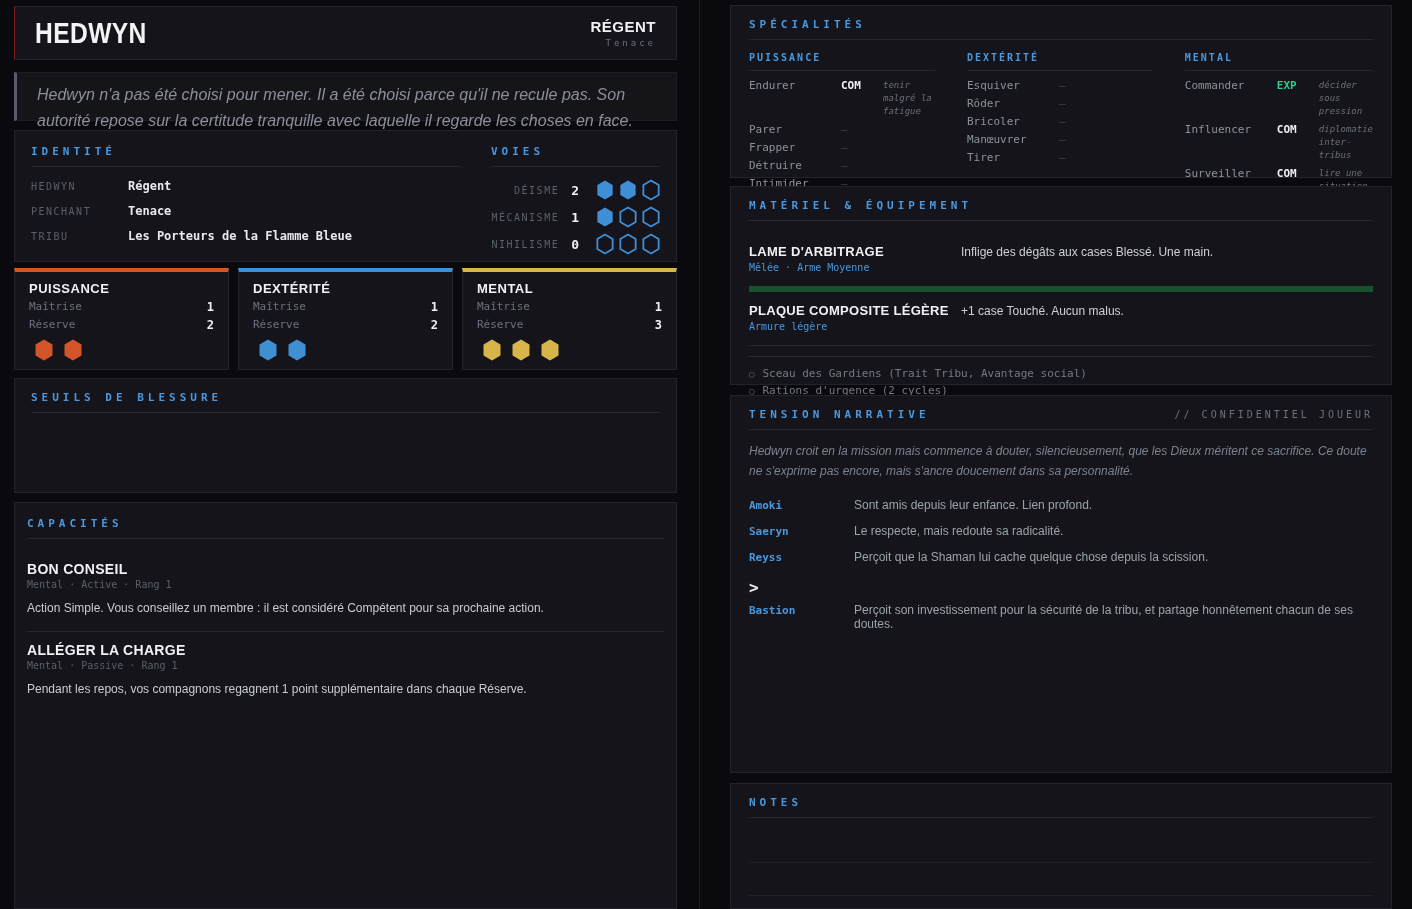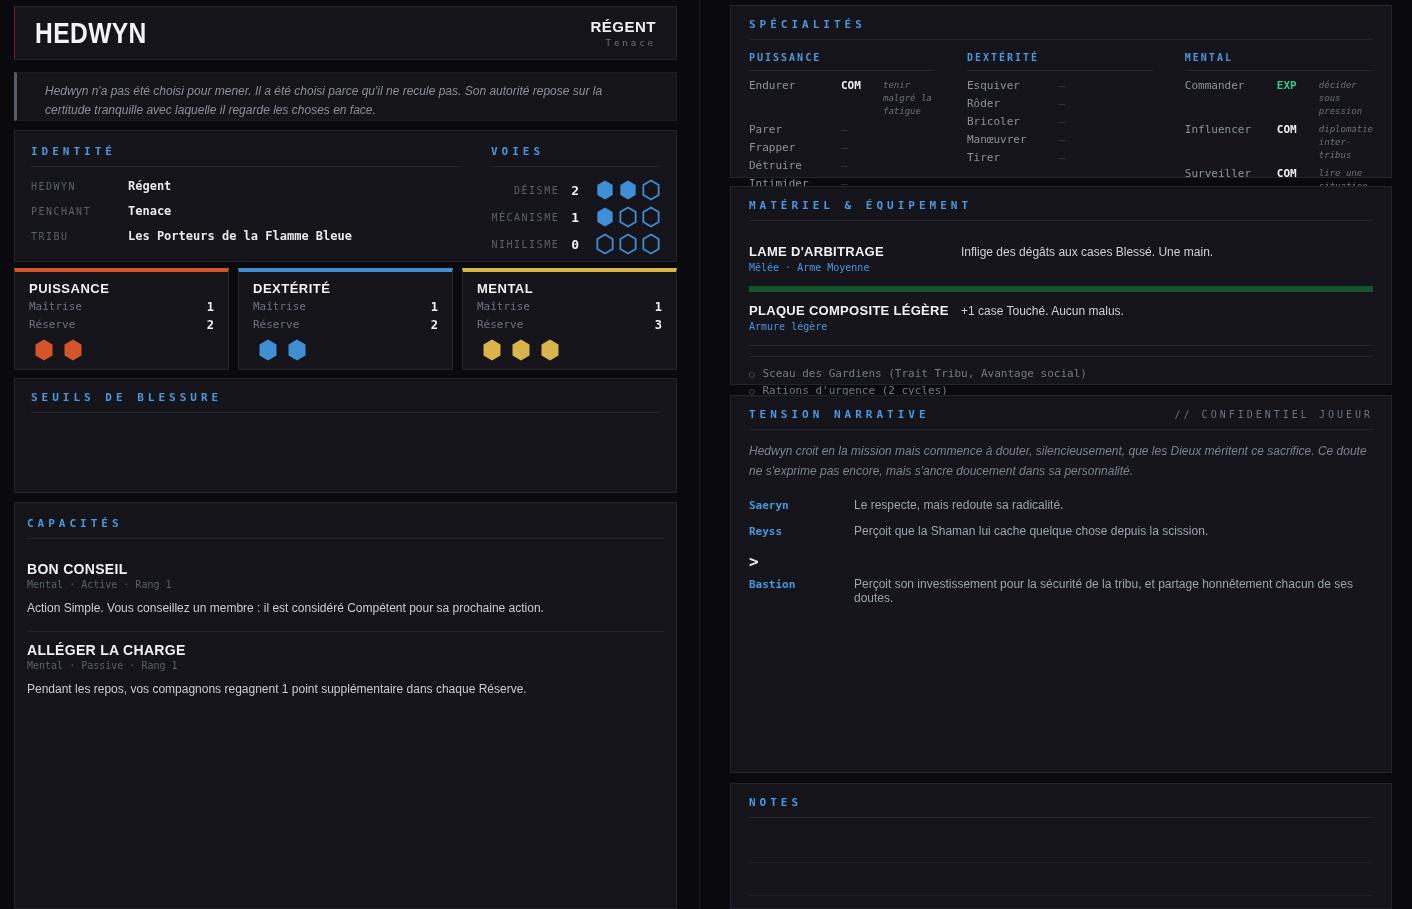--- a/index.html
+++ b/index.html
@@ -42,22 +42,22 @@
   .header-profile { font-size: 15px; font-weight: bold; color: #eef0f2; letter-spacing: 0.5px; }
   .header-penchant {
     font-family: "DejaVu Sans Mono", monospace;
     font-size: 9px; color: #6b7280; letter-spacing: 3px; margin-top: 3px;
   }
 
   
   .quote {
     margin-top: 12px; height: 49px;
     background: #141419; border: 1px solid #1d1d25; border-left: 3px solid #565d68;
-    padding: 9px 28px;
-    font-style: italic; font-size: 12px; color: #8a8f99; line-height: 1.6;
+    padding: 9px 20px;
+    font-style: italic; font-size: 16px; color: #8a8f99; line-height: 1.6;
   }
 
   
   .identity-panel { margin-top: 9px; height: 132px; padding: 14px 16px; display: flex; }
   .identity-left { width: 430px; }
   .voies-col { flex: 1; margin-left: 30px; }
   .id-row { display: flex; margin-top: 11px; }
   .id-label {
     width: 97px; font-family: "DejaVu Sans Mono", monospace;
     font-size: 10px; color: #596069; letter-spacing: 1.5px; padding-top: 2px;
@@ -450,20 +450,24 @@
 
     <section class="panel tension-panel">
       <div class="tension-head">
         <h2 class="sec-title">TENSION NARRATIVE</h2>
         <span class="tension-badge">// CONFIDENTIEL JOUEUR</span>
       </div>
       <div class="hr"></div>
       <p class="tension-intro">Hedwyn croit en la mission mais commence à douter, silencieusement, que les Dieux méritent ce sacrifice. Ce doute ne s'exprime pas encore, mais s'ancre doucement dans sa personnalité.</p>
       <div id="relations">
           <div class="relation">
+            <span class="rel-name">Amoki</span>
+            <span class="rel-desc">Sont amis depuis leur enfance. Lien profond.</span>
+          </div>
+          <div class="relation">
             <span class="rel-name">Saeryn</span>
             <span class="rel-desc">Le respecte, mais redoute sa radicalité.</span>
           </div>
           <div class="relation">
             <span class="rel-name">Reyss</span>
             <span class="rel-desc">Perçoit que la Shaman lui cache quelque chose depuis la scission.</span>
           </div>
         </div>
       <div class="rel-sep">&gt;</div>
       <div class="relation">

